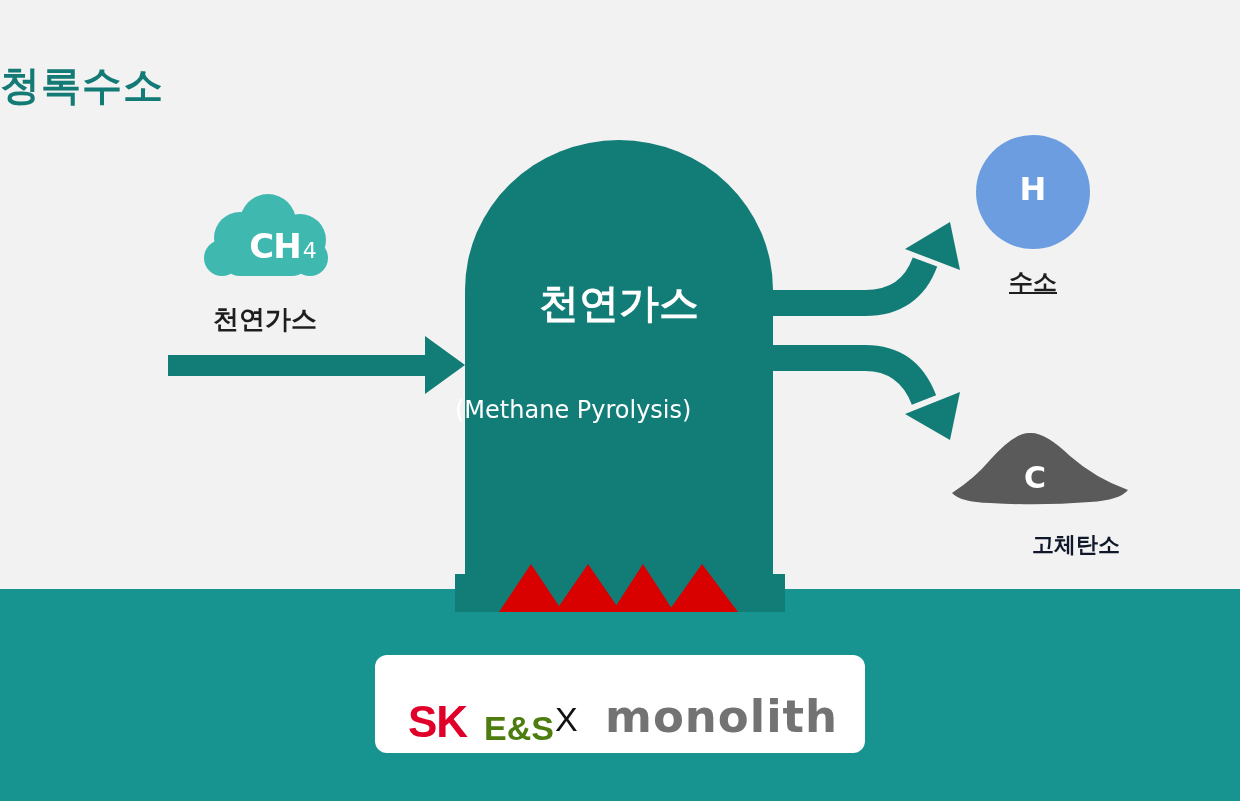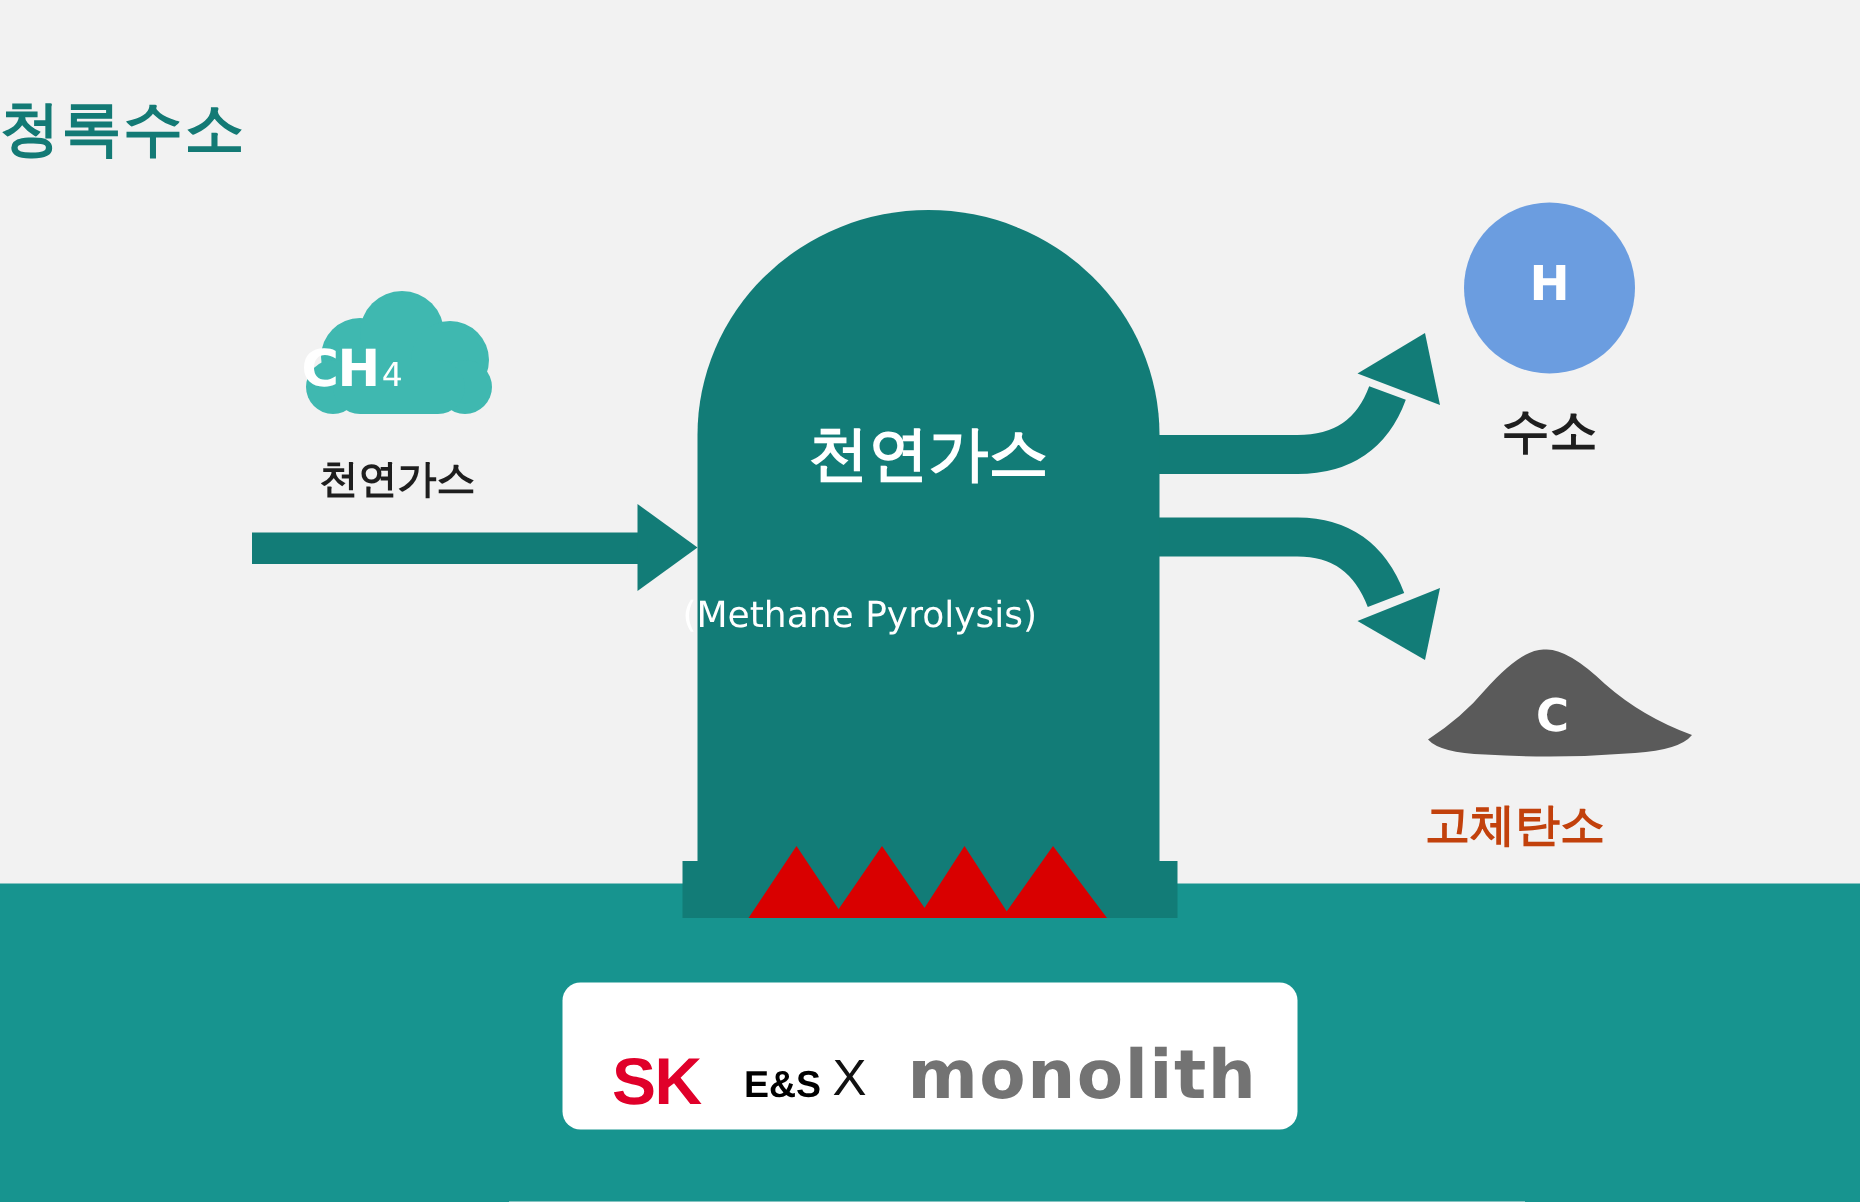--- a/index.html
+++ b/index.html
@@ -9,21 +9,21 @@
       font-family: "DejaVu Sans", "Liberation Sans", sans-serif;
     }
     .abs { position: absolute; }
     #floor { left: 0; top: 589px; width: 1240px; height: 212px; background: #17948f; }
     #title {
       left: 0; width: 1240px; top: 58px; 
       font-size: 40px; font-weight: bold; color: #137a75; letter-spacing: 1px;
     }
     svg.layer { position: absolute; left: 0; top: 0; }
     #cloud-text {
-      left: 201px; top: 226px; width: 125px; 
+      left: 220px; top: 226px; width: 125px; text-align: center;
       color: #ffffff; font-weight: bold; font-size: 34px; letter-spacing: -1px;
     }
     #cloud-text .sub { font-size: 22px; font-weight: normal; margin-left: 2px; }
     #ng-label {
       left: 180px; top: 302px; width: 170px; text-align: center;
       font-size: 26px; font-weight: bold; color: #1e1e1e;
     }
     #reactor-title {
       left: 465px; width: 308px; top: 278px; text-align: center;
       color: #ffffff; font-weight: bold; font-size: 40px; line-height: 50px;
@@ -31,40 +31,40 @@
     #reactor-sub {
       left: 455px; width: 330px; top: 396px; 
       color: #ffffff; font-size: 24px;
     }
     #h-text {
       left: 976px; top: 170px; width: 114px; text-align: center;
       color: #ffffff; font-weight: bold; font-size: 32px;
     }
     #h-label {
       left: 976px; top: 266px; width: 114px; text-align: center;
-      font-size: 32px; font-weight: bold; color: #1e1e1e;
+      font-size: 24px; font-weight: bold; color: #1e1e1e; text-decoration: underline;
     }
     #c-text {
       left: 990px; top: 460px; width: 90px; text-align: center;
       color: #ffffff; font-weight: bold; font-size: 30px;
     }
     #c-label {
-      left: 950px; top: 530px; width: 170px; text-align: left;
-      font-size: 30px; font-weight: bold; color: #c2410c;
+      left: 950px; top: 530px; width: 170px; text-align: right;
+      font-size: 22px; font-weight: bold; color: #0f172a;
     }
     #logo-card {
       left: 375px; top: 655px; width: 490px; height: 98px;
       background: #ffffff; border-radius: 12px;
     }
     #sk-text {
       left: 408px; top: 697px; font-size: 44px; font-weight: bold; color: #e0002a;
       letter-spacing: -1px; font-family: "Liberation Sans", sans-serif;
     }
     #es-text {
-      left: 496px; top: 709px; font-size: 25px; font-weight: bold; color: #000000;
+      left: 484px; top: 709px; font-size: 34px; font-weight: bold; color: #4d7c0f;
       font-family: "Liberation Sans", sans-serif;
     }
     #x-text {
       left: 555px; top: 700px; font-size: 34px; color: #111111;
       font-family: "Liberation Sans", sans-serif;
     }
     #monolith-text {
       left: 605px; top: 690px; font-size: 45px; font-weight: bold; color: #737373;
       font-family: "DejaVu Sans", sans-serif; letter-spacing: 1px;
     }

